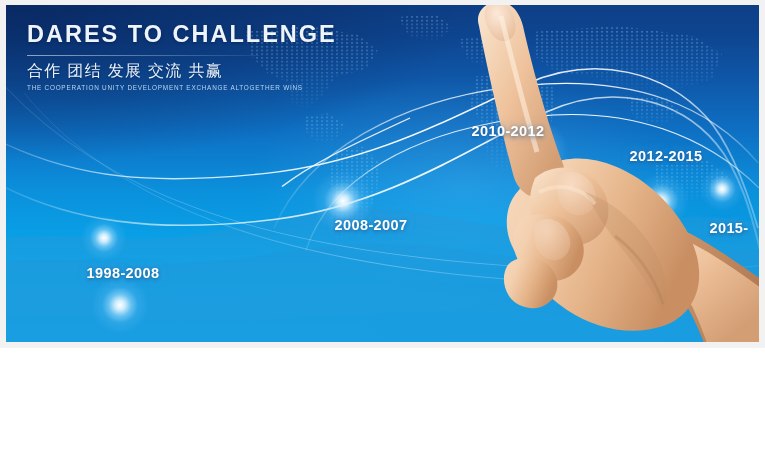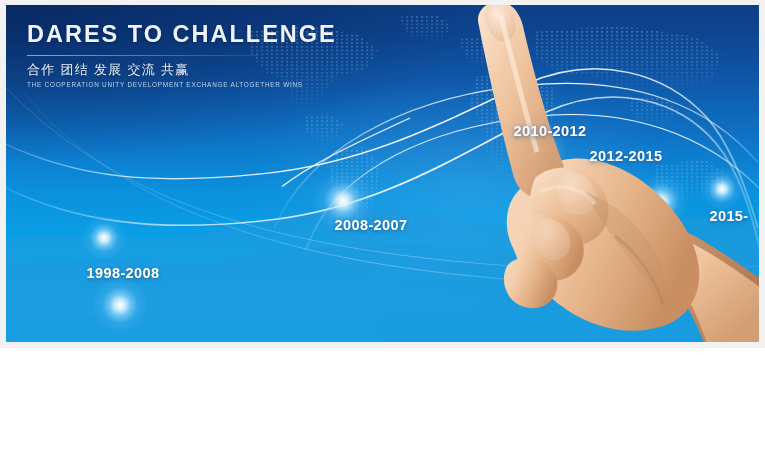--- a/index.html
+++ b/index.html
@@ -84,21 +84,21 @@
     margin-top:7px;
     white-space:nowrap;
     text-shadow:0 2px 5px rgba(0,20,60,.5);
   }
   .rule{
     width:232px;height:1px;margin-top:8px;
     background:linear-gradient(90deg, rgba(255,255,255,.55), rgba(255,255,255,.06));
   }
   .cn-sub{
     color:#e9f2fb;
-    font-size:13px;
+    font-size:16px;
     letter-spacing:1.3px;
     line-height:1;
     margin-top:7px;
     white-space:nowrap;
     text-shadow:0 1px 2px rgba(0,20,60,.45);
   }
   .en-sub{
     color:#bcd4ef;
     font-size:6.4px;
     letter-spacing:.75px;
@@ -269,18 +269,18 @@
 
     <div id="header">
       <div class="eyebrow">DARES TO CHALLENGE</div>
       <div class="rule"></div>
       <div class="cn-sub">合作  团结  发展  交流  共赢</div>
       <div class="en-sub">THE COOPERATION UNITY DEVELOPMENT EXCHANGE ALTOGETHER WINS</div>
     </div>
 
     <div class="milestone" style="left:117px;top:268px;">1998-2008</div>
     <div class="milestone" style="left:365px;top:220px;">2008-2007</div>
-    <div class="milestone" style="left:544px;top:126px;">2010-2012</div>
-    <div class="milestone" style="left:620px;top:151px;">2012-2015</div>
-    <div class="milestone" style="left:723px;top:211px;">2015-</div>
+    <div class="milestone" style="left:502px;top:126px;">2010-2012</div>
+    <div class="milestone" style="left:660px;top:151px;">2012-2015</div>
+    <div class="milestone" style="left:723px;top:223px;">2015-</div>
 
   </div>
 </div>
 
 </body></html>

